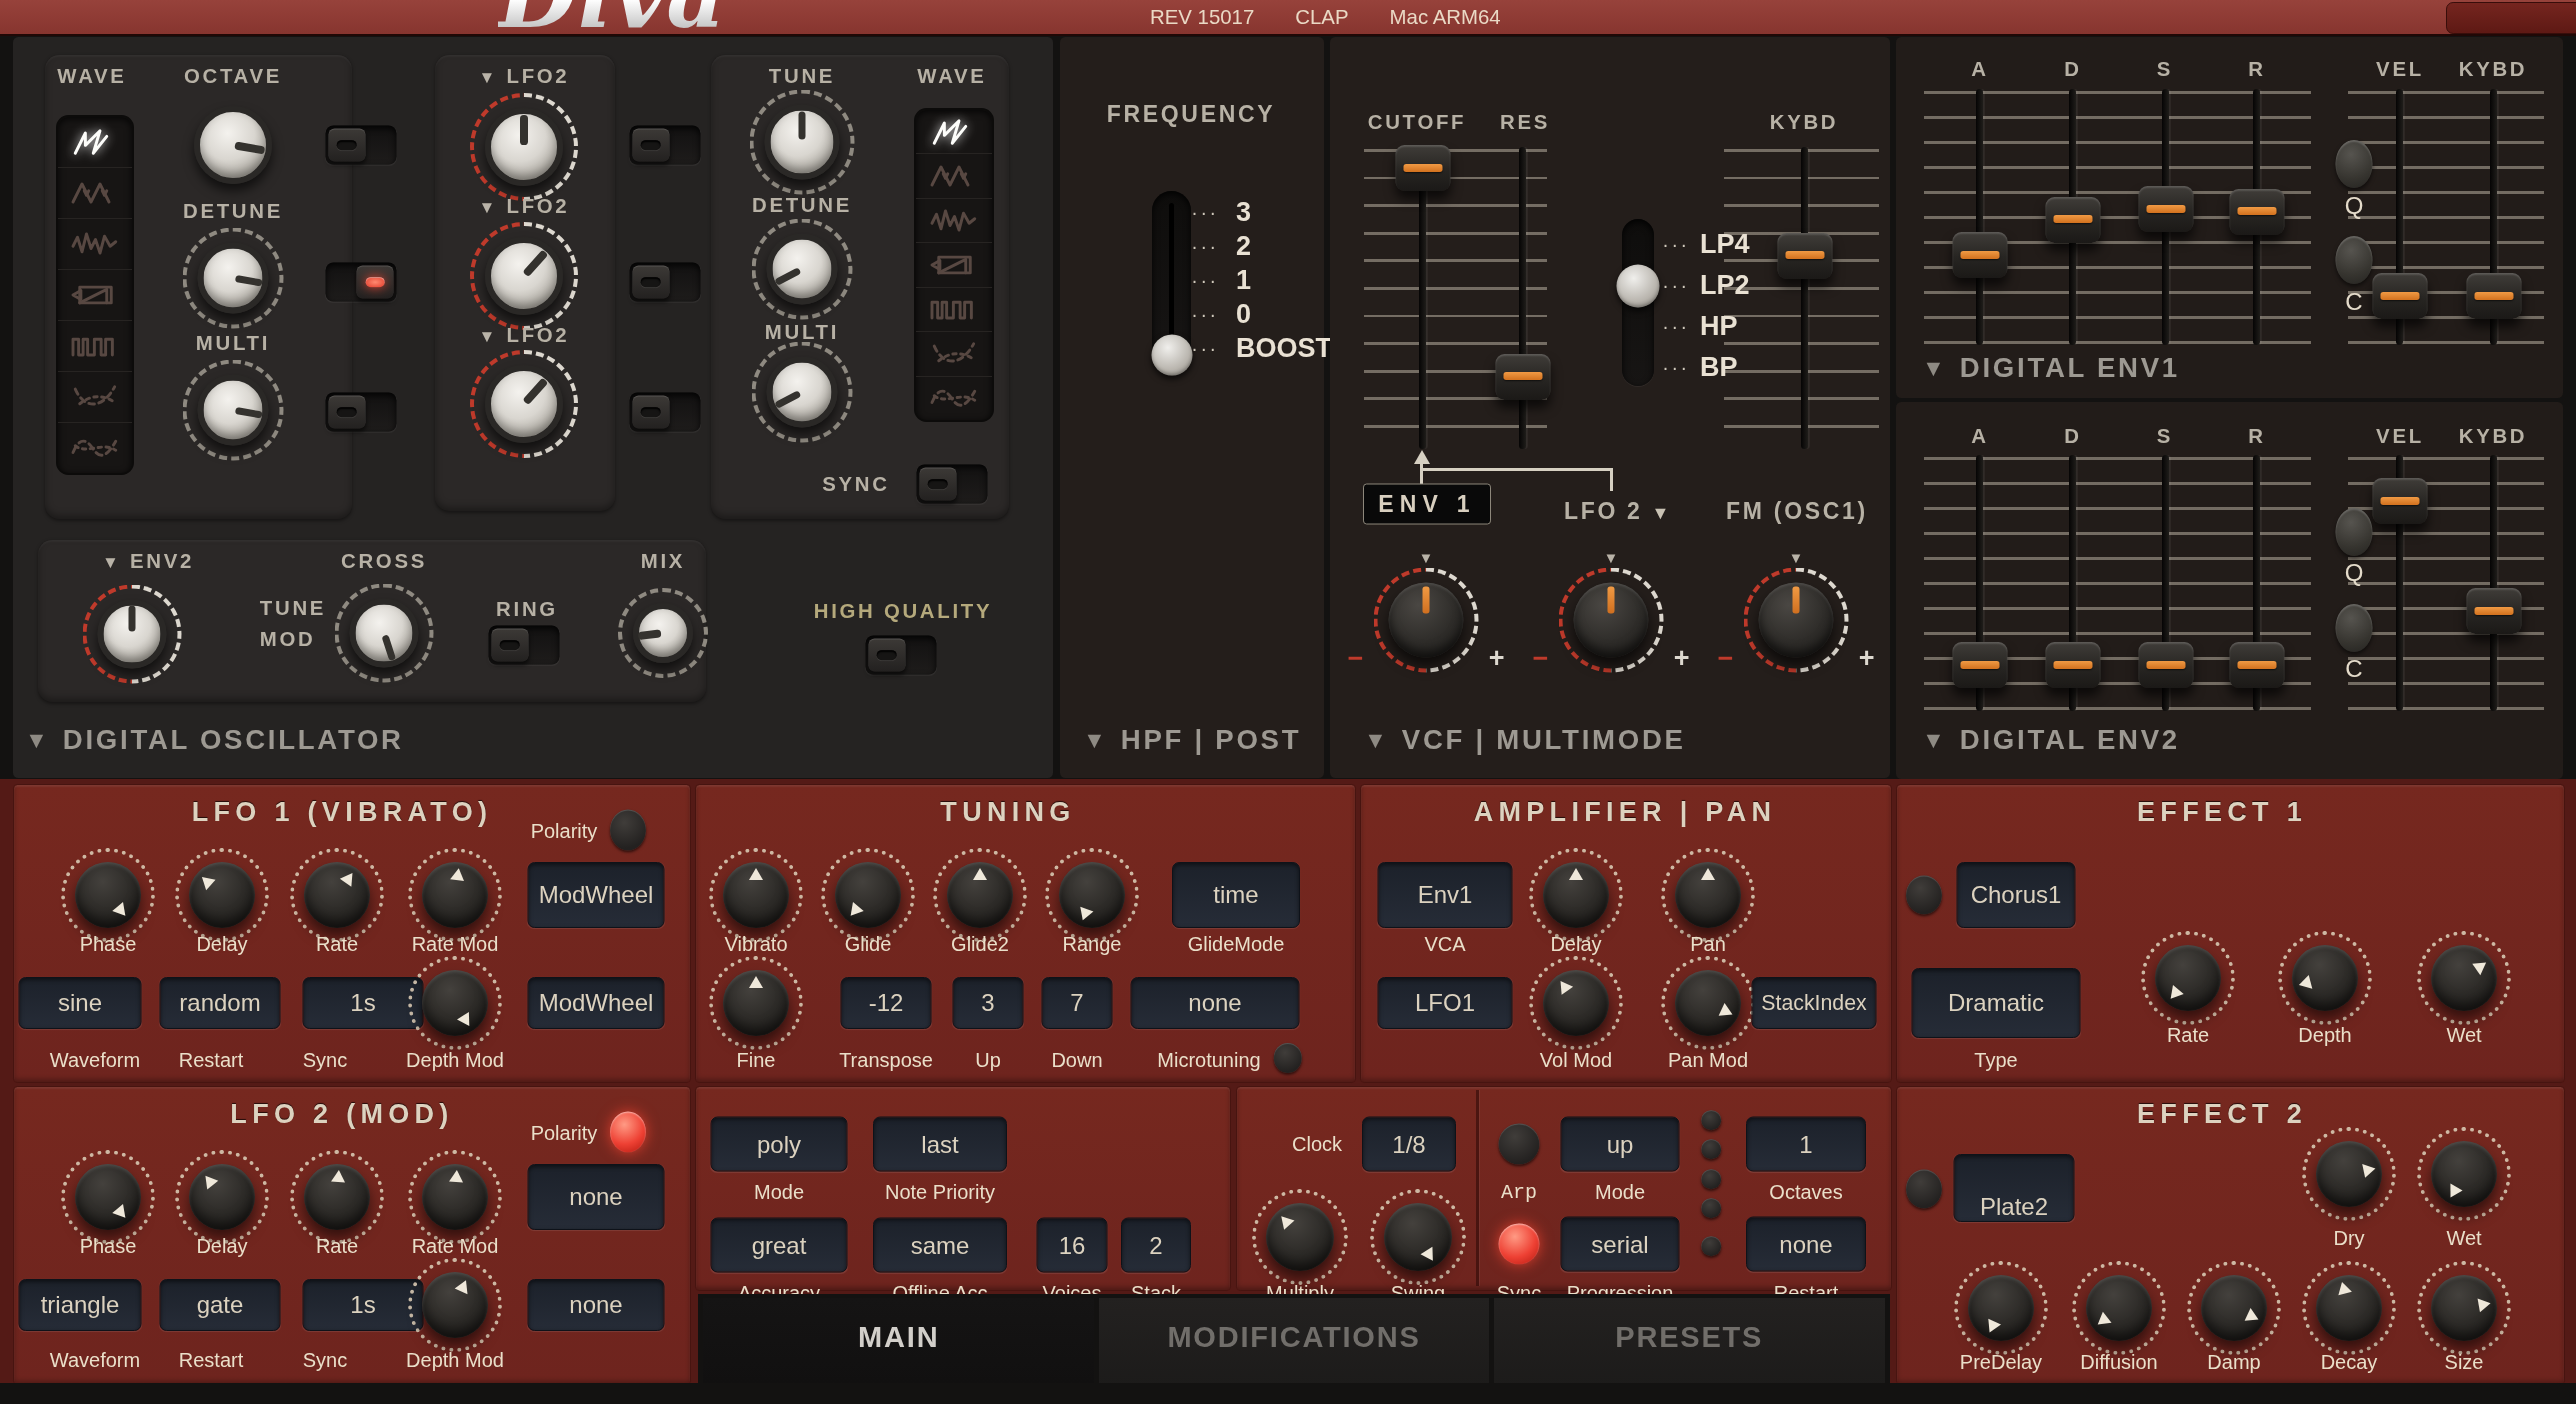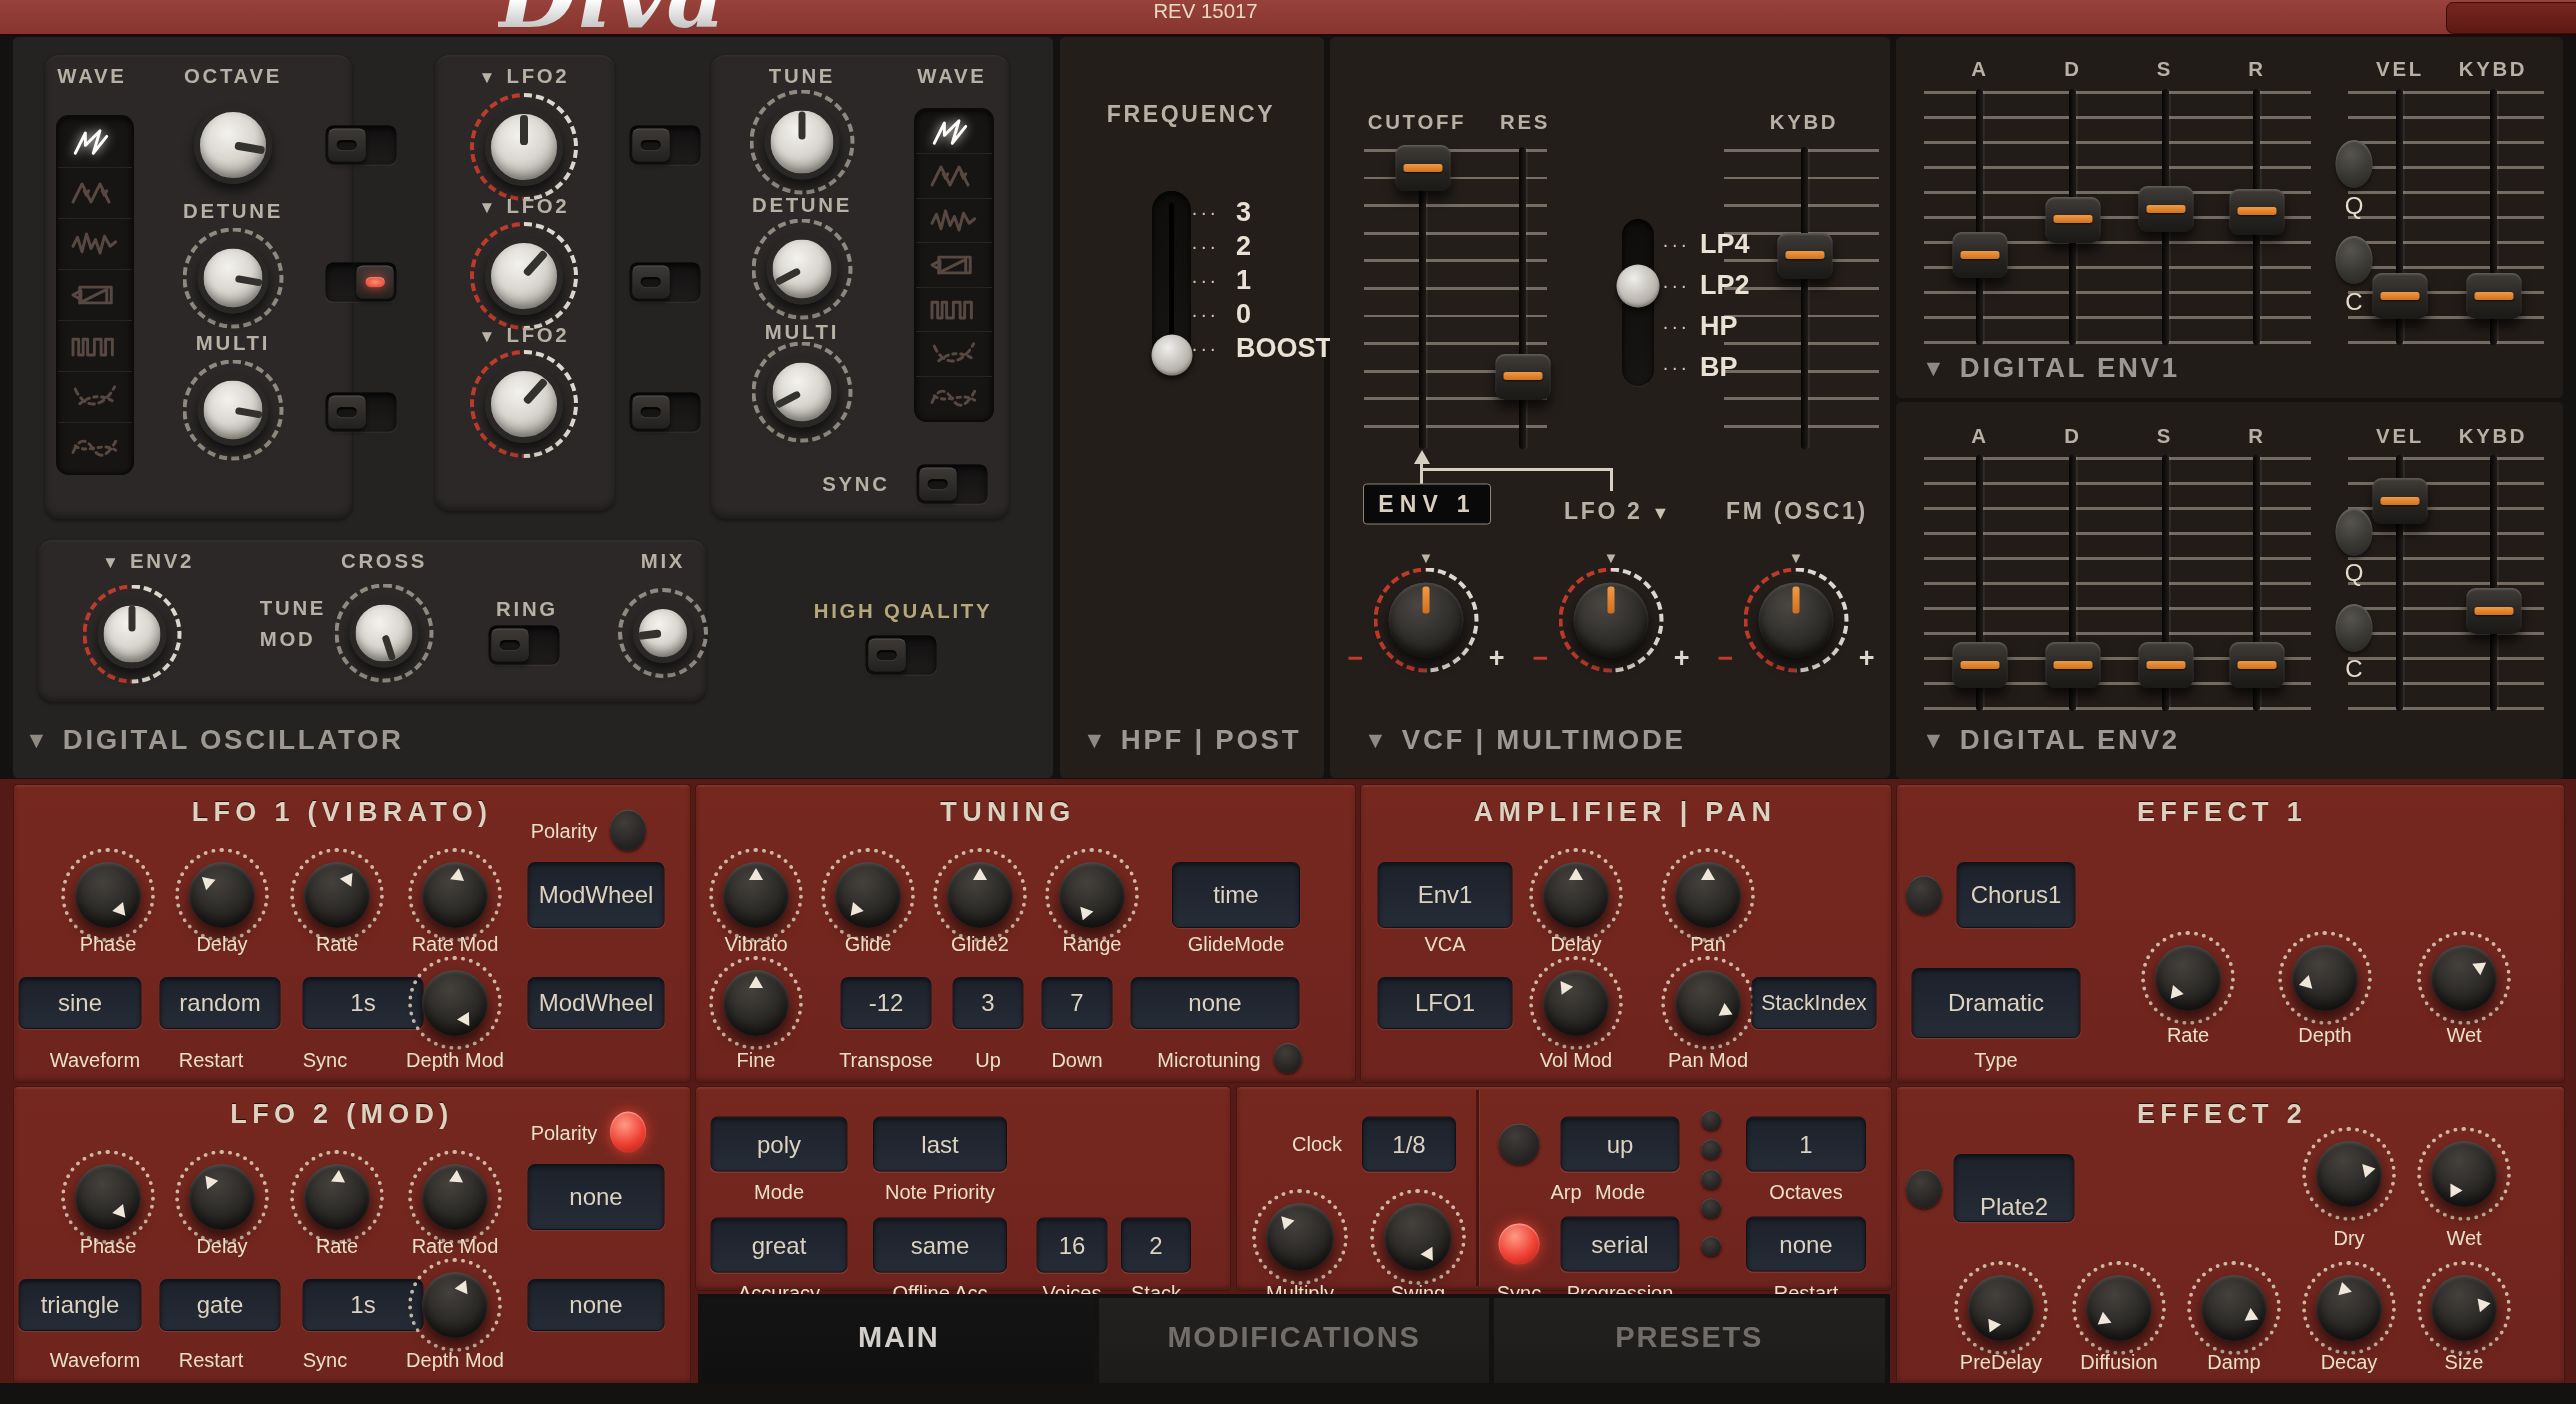--- a/index.html
+++ b/index.html
@@ -6,21 +6,21 @@
   .stage{position:relative;width:2576px;height:1404px;overflow:hidden;
          font-family:"Liberation Sans",sans-serif;background:#131211;}
   
   .titlebar{position:absolute;left:0;top:0;width:2576px;height:34px;
     background:linear-gradient(#97423b,#87352f);border-bottom:2.7px solid #200806;overflow:hidden;}
   .logo{position:absolute;left:498px;top:-59px;font-family:"DejaVu Serif",serif;
     font-style:italic;font-weight:bold;font-size:92px;
     background:linear-gradient(#6d6d6d,#fdfdfd 55%,#9a9a9a);
     -webkit-background-clip:text;background-clip:text;color:transparent;}
   .revinfo{position:absolute;left:1150px;top:0;height:34px;display:flex;gap:41px;
-    align-items:center;color:#ead9c5;font-size:20.4px;flex-direction:column;}
+    align-items:center;color:#ead9c5;font-size:20.4px;}
   .corner-badge{position:absolute;left:2446px;top:1.8px;width:151px;height:30px;
     background:linear-gradient(#75251f,#5e1914);border:1.8px solid #380d0a;border-radius:7.1px;}
   
   .ctr{position:absolute;transform:translate(-50%,-50%);}
   .up-lbl{color:#b7b1a5;font-weight:bold;font-size:20.4px;letter-spacing:2.7px;}
   .gold{color:#b5a97c;}
   .mr-lbl{color:#eadfc9;font-size:20px;}
   .mr-title{color:#ddd2bf;font-weight:bold;font-size:27px;letter-spacing:5.3px;
     text-shadow:0 -0.9px 0.9px rgba(0,0,0,.7),0 0.9px 0.9px rgba(255,255,255,.12);}
   .footer{position:absolute;display:flex;align-items:center;gap:12.4px;color:#9d9992;
@@ -815,21 +815,21 @@
   <div class="box" style="left:1620px;top:1144px;width:117px;height:53px;">
       <span>up</span>
     </div>
   <div class="led" style="left:1711px;top:1120px;width:19.6px;height:19.6px;"></div>
   <div class="led" style="left:1711px;top:1149px;width:19.6px;height:19.6px;"></div>
   <div class="led" style="left:1711px;top:1179px;width:19.6px;height:19.6px;"></div>
   <div class="led" style="left:1711px;top:1208px;width:19.6px;height:19.6px;"></div>
   <div class="box" style="left:1806px;top:1144px;width:118px;height:53px;">
       <span>1</span>
     </div>
-  <span class="ctr mr-lbl" style="left:1566px;top:1192px;">Arp</span>
+  <span class="ctr mr-lbl" style="left:1519px;top:1192px;font-family:Liberation Mono, monospace;">Arp</span>
   <span class="ctr mr-lbl" style="left:1620px;top:1192px;">Mode</span>
   <span class="ctr mr-lbl" style="left:1806px;top:1192px;">Octaves</span>
   <div class="led on" style="left:1519px;top:1244px;width:41px;height:41px;"></div>
   <div class="box" style="left:1620px;top:1244px;width:117px;height:53px;">
       <span>serial</span>
     </div>
   <div class="led" style="left:1711px;top:1246px;width:19.6px;height:19.6px;"></div>
   <div class="box" style="left:1806px;top:1244px;width:118px;height:53px;">
       <span>none</span>
     </div>

